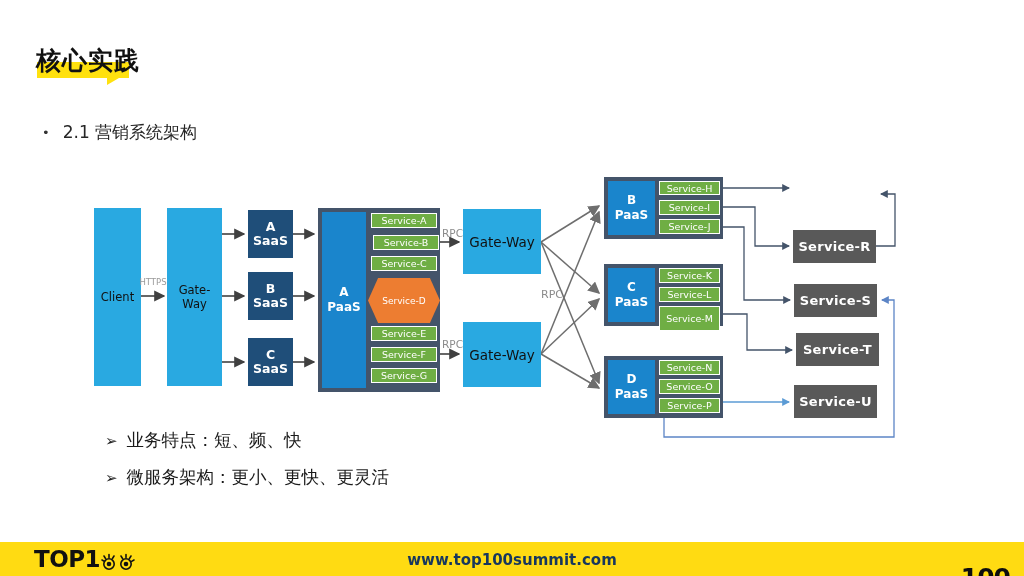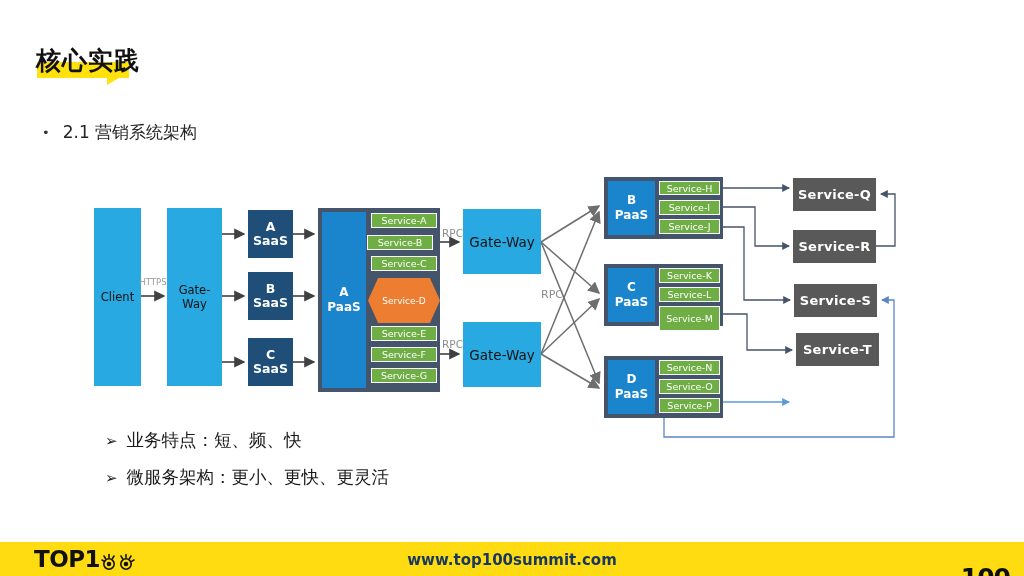--- a/index.html
+++ b/index.html
@@ -143,21 +143,21 @@
     <span>C</span>
     <span>SaaS</span>
   </div>
 
   <div class="node slatebox" style="left:318px;top:208px;width:122px;height:184px;">
     <div class="node strip col" style="left:4px;top:4px;width:44px;height:176px;">
       <span>A</span>
       <span>PaaS</span>
     </div>
     <div class="node gsvc" style="left:53px;top:5px;width:66px;height:15px;">Service-A</div>
-    <div class="node gsvc" style="left:49px;top:27px;width:66px;height:15px;">Service-B</div>
+    <div class="node gsvc" style="left:55px;top:27px;width:66px;height:15px;">Service-B</div>
     <div class="node gsvc" style="left:53px;top:48px;width:66px;height:15px;">Service-C</div>
     <div class="node hex" style="left:50px;top:70px;width:72px;height:45px;">Service-D</div>
     <div class="node gsvc" style="left:53px;top:118px;width:66px;height:15px;">Service-E</div>
     <div class="node gsvc" style="left:53px;top:139px;width:66px;height:15px;">Service-F</div>
     <div class="node gsvc" style="left:53px;top:160px;width:66px;height:15px;">Service-G</div>
   </div>
 
   <div class="rpc" style="left:442px;top:227px;">RPC</div>
   <div class="rpc" style="left:442px;top:338px;">RPC</div>
   <div class="rpc" style="left:541px;top:288px;font-size:11px;">RPC</div>
@@ -192,24 +192,24 @@
   <div class="node slatebox" style="left:604px;top:356px;width:119px;height:62px;">
     <div class="node strip col" style="left:4px;top:4px;width:47px;height:54px;">
       <span>D</span>
       <span>PaaS</span>
     </div>
     <div class="node gsvc" style="left:55px;top:4px;width:61px;height:15px;">Service-N</div>
     <div class="node gsvc" style="left:55px;top:23px;width:61px;height:15px;">Service-O</div>
     <div class="node gsvc" style="left:55px;top:42px;width:61px;height:15px;">Service-P</div>
   </div>
 
-  <div class="node tsvc" style="left:793px;top:178px;width:83px;height:33px;">Service-Q</div>
   <div class="node tsvc" style="left:793px;top:230px;width:83px;height:33px;">Service-R</div>
   <div class="node tsvc" style="left:794px;top:284px;width:83px;height:33px;">Service-S</div>
   <div class="node tsvc" style="left:796px;top:333px;width:83px;height:33px;">Service-T</div>
+  <div class="node tsvc" style="left:794px;top:385px;width:83px;height:33px;">Service-U</div>
 
   <div class="big-bullet" style="top:428px;">
     <span class="mk">➢</span>
     <span class="tx">业务特点：短、频、快</span>
   </div>
   <div class="big-bullet" style="top:465px;">
     <span class="mk">➢</span>
     <span class="tx">微服务架构：更小、更快、更灵活</span>
   </div>
 

